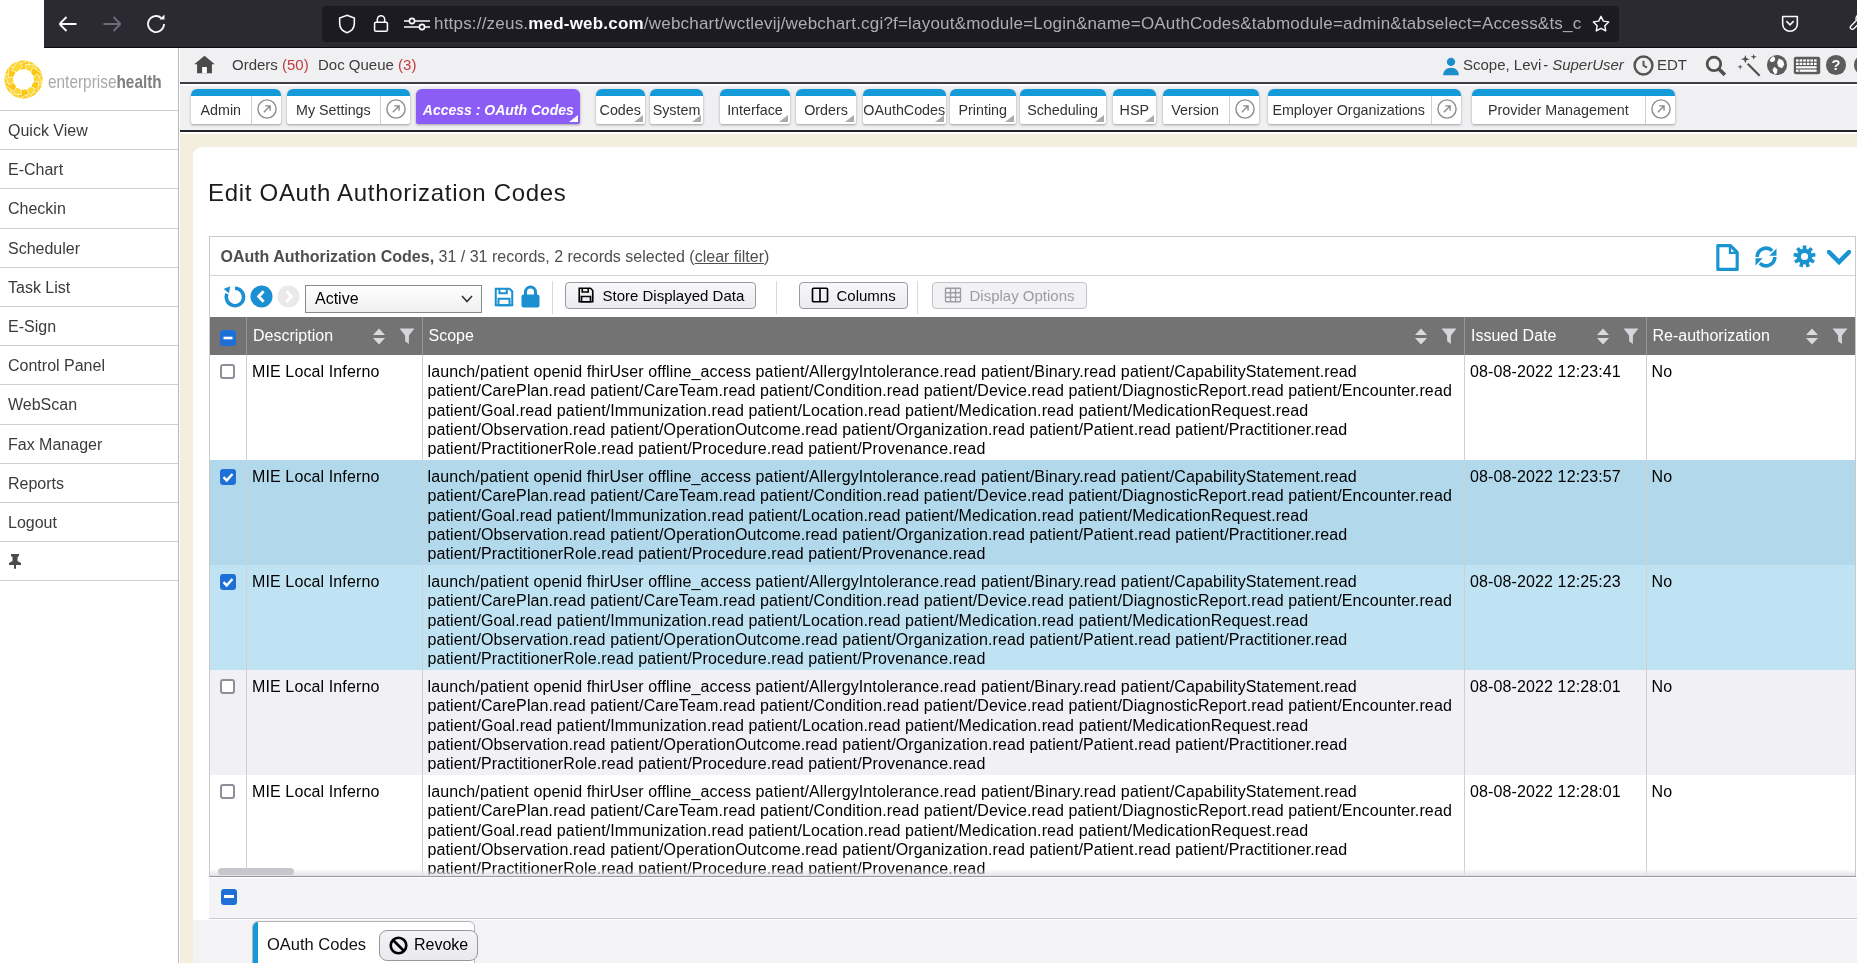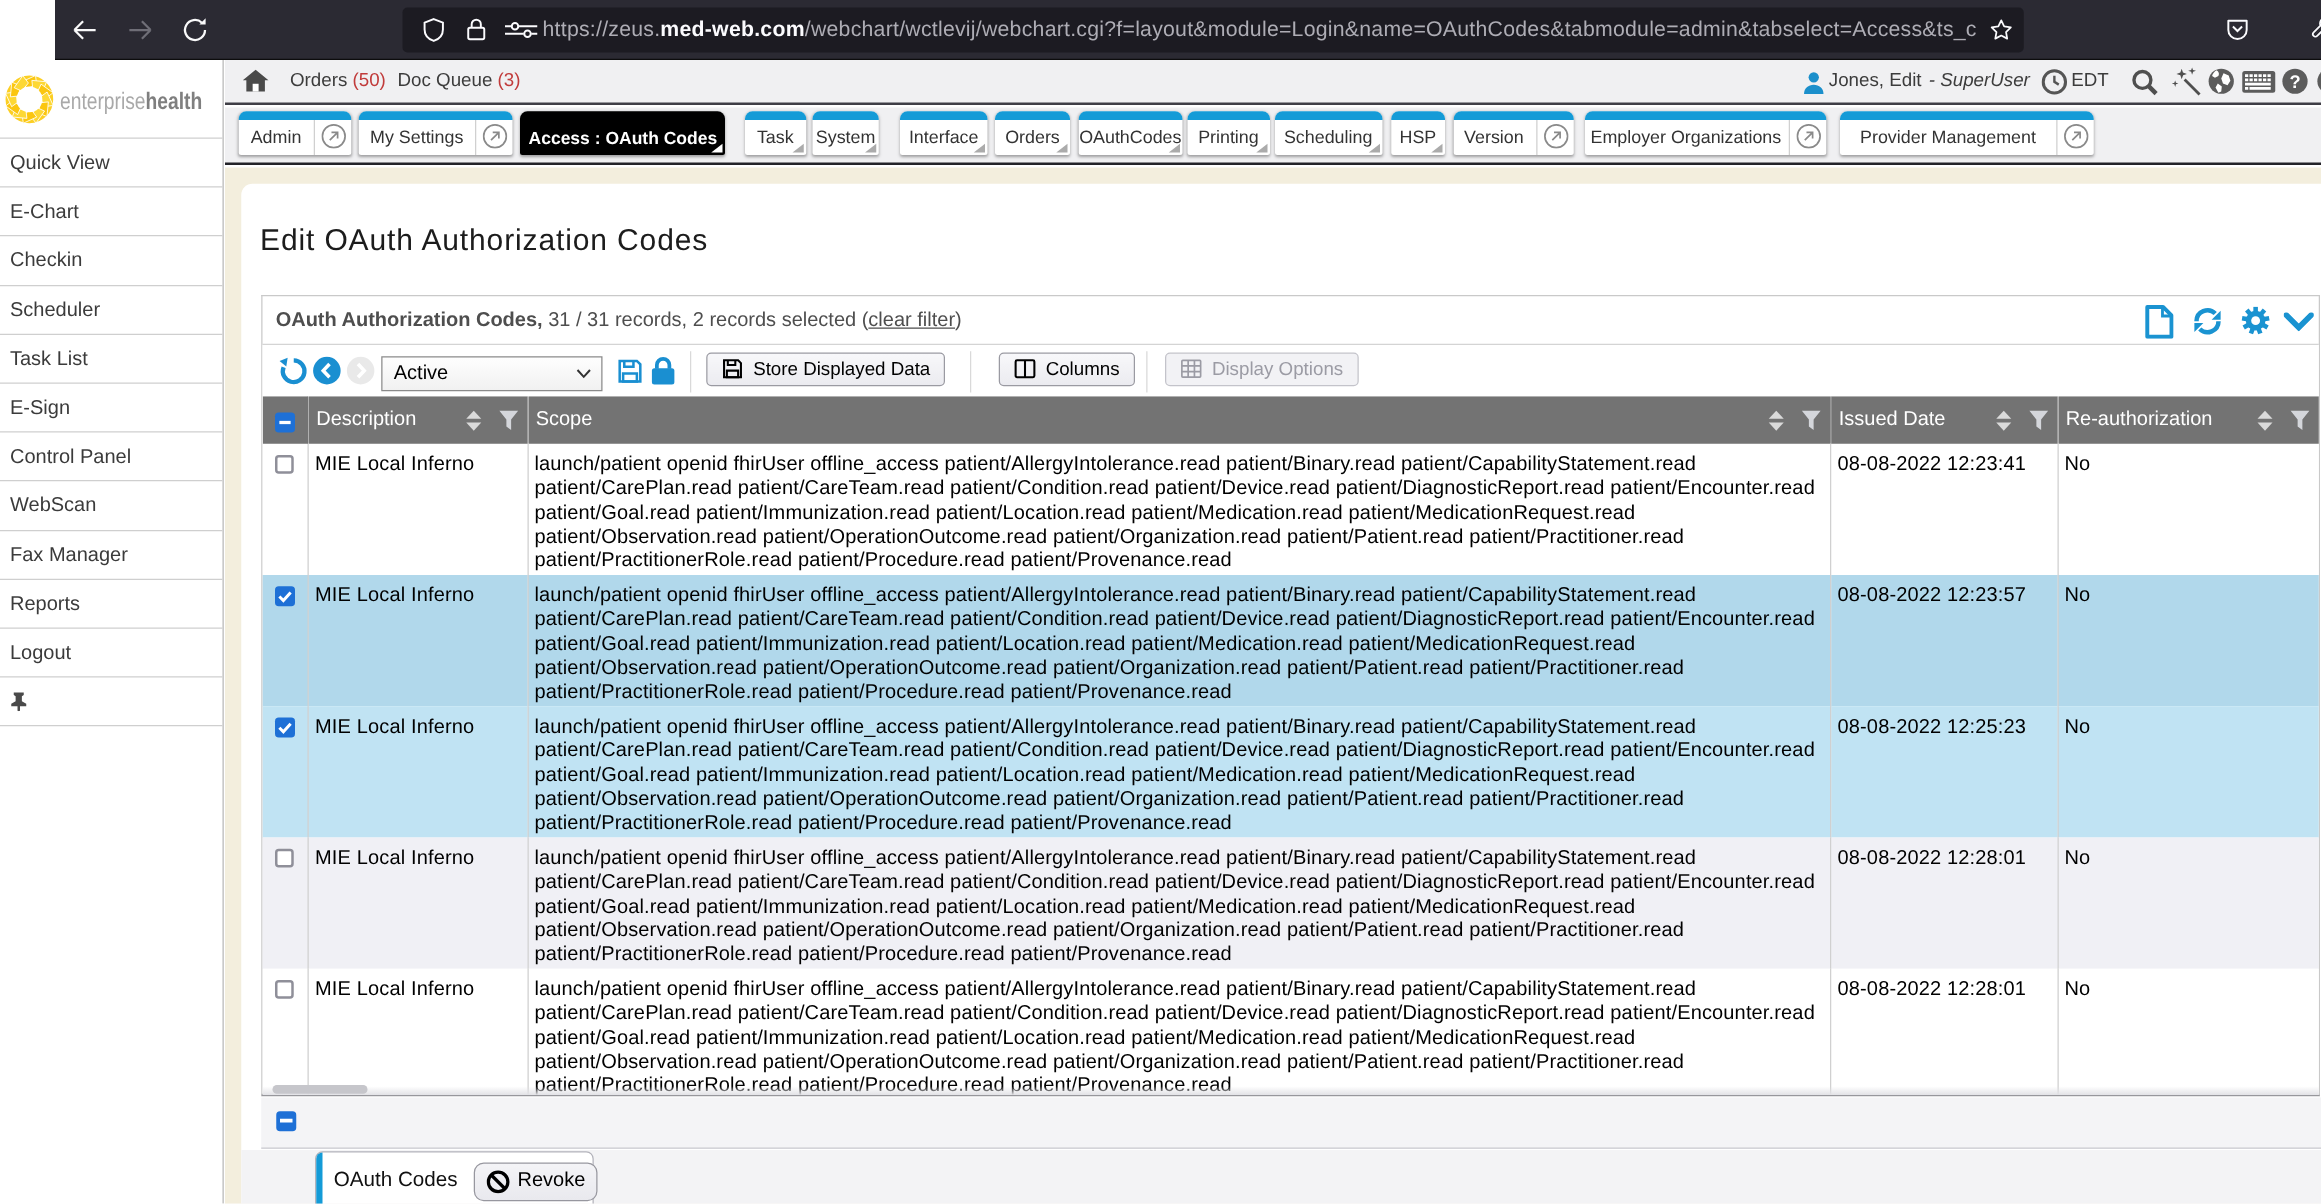--- a/index.html
+++ b/index.html
@@ -23,21 +23,21 @@
   
   #apphead { position:absolute; left:180px; top:48px; width:1677px; height:36px; background:#f0f0f2; border-bottom:2px solid #3f3e46; }
   #apphead .txt { position:absolute; top:0; height:34px; line-height:34px; font-size:15px; color:#3c3c3c; }
   #apphead .red { color:#c13b3b; }
 
   
   #tabbar { position:absolute; left:180px; top:86px; width:1677px; height:45.6px; background:#f0f0f2; border-bottom:2px solid #232329; }
   .tab { position:absolute; top:3px; height:35px; background:#fff; border-radius:6px 6px 2px 2px; box-shadow:0 1px 2.5px rgba(0,0,0,.35);padding-left:33px; }
   .tab .cap { position:absolute; left:0; top:0; right:0; height:6.5px; background:#149bd7; border-radius:6px 6px 0 0; }
   .tab .lbl { position:absolute; left:0; top:6.5px; right:0; bottom:0; line-height:28px; text-align:center; font-size:14.3px; color:#333; white-space:nowrap; }
-  .tab.sel { background:#000000; }
+  .tab.sel { background:#8b5cf6;font-style:italic; }
   .tab.sel .lbl { color:#fff; font-weight:bold; }
   .tab .corner { position:absolute; right:2px; bottom:2px; width:0; height:0; border-left:9px solid transparent; border-bottom:7px solid #ababab; }
   .tab.sel .corner { border-bottom-color:#fff; }
   .tab .ico { position:absolute; top:6.5px; right:0; width:30px; height:28px; border-left:1px solid #d0d0d0; }
 
   
   #content { position:absolute; left:180px; top:133.6px; width:1677px; height:830px; background:#f3eedd; }
   #panel { position:absolute; left:13px; top:13.4px; width:1664px; height:817px; background:#fff; border-radius:9px 0 0 0; }
   #h1 { position:absolute; left:15px; top:32px; font-size:24px; color:#1c1c1c; letter-spacing:0.7px; }
 
@@ -163,21 +163,21 @@
         <rect x="9.4" y="14.2" width="5.2" height="6.8" fill="#fff"></rect>
         <path d="M12 2L0.8 11.2h3.1V21h16.2v-9.8h3.1z" fill="none" stroke="#4a4a4a" stroke-width="0"></path>
       </svg>
     <div class="txt" style="left:52px">Orders <span class="red">(50)</span></div>
     <div class="txt" style="left:138px">Doc Queue <span class="red">(3)</span></div>
     <div id="userarea">
       <svg style="position:absolute;left:1260px;top:7px" width="22" height="22" viewBox="0 0 24 24">
           <circle cx="12" cy="7.5" r="4.5" fill="#1b8fcb"></circle>
           <path d="M3.5 22c0-5 3.8-8 8.5-8s8.5 3 8.5 8z" fill="#1b8fcb"></path>
         </svg>
-      <div class="txt" style="left:1283px">Jones, Edit</div>
+      <div class="txt" style="left:1283px">Scope, Levi</div>
       <div class="txt" style="left:1363px;font-style:italic">- SuperUser</div>
       <svg style="position:absolute;left:1453px;top:7px" width="21" height="21" viewBox="0 0 24 24">
           <circle cx="12" cy="12" r="10.2" stroke="#555" stroke-width="2.8" fill="none"></circle>
           <path d="M12 6.5V12l4 2.5" stroke="#555" stroke-width="2.2" fill="none"></path>
         </svg>
       <div class="txt" style="left:1477px">EDT</div>
       <svg style="position:absolute;left:1523px;top:5px" width="25" height="25" viewBox="0 0 24 24">
           <circle cx="10.5" cy="10.5" r="6.5" stroke="#4f4f4f" stroke-width="2.6" fill="none"></circle>
           <path d="M15.5 15.5L21 21" stroke="#4f4f4f" stroke-width="3.4"></path>
         </svg>
@@ -235,21 +235,21 @@
             <circle cx="11" cy="11" r="10" stroke="#8a8a8a" stroke-width="1.5" fill="none"></circle>
             <path d="M7.5 14.5L14 8M9 7.6h5.4V13" stroke="#8a8a8a" stroke-width="1.5" fill="none"></path>
           </svg></div>
       </div>
     <div class="tab sel" style="left:236.3px;width:164px">
         <div class="lbl" style="font-size:14px">Access : OAuth Codes</div>
         <div class="corner"></div>
       </div>
     <div class="tab" style="left:416px;width:48.5px">
         <div class="cap"></div>
-        <div class="lbl">Task</div>
+        <div class="lbl">Codes</div>
         <div class="corner"></div>
       </div>
     <div class="tab" style="left:470px;width:53px">
         <div class="cap"></div>
         <div class="lbl">System</div>
         <div class="corner"></div>
       </div>
     <div class="tab" style="left:540.3px;width:69.3px">
         <div class="cap"></div>
         <div class="lbl">Interface</div>

